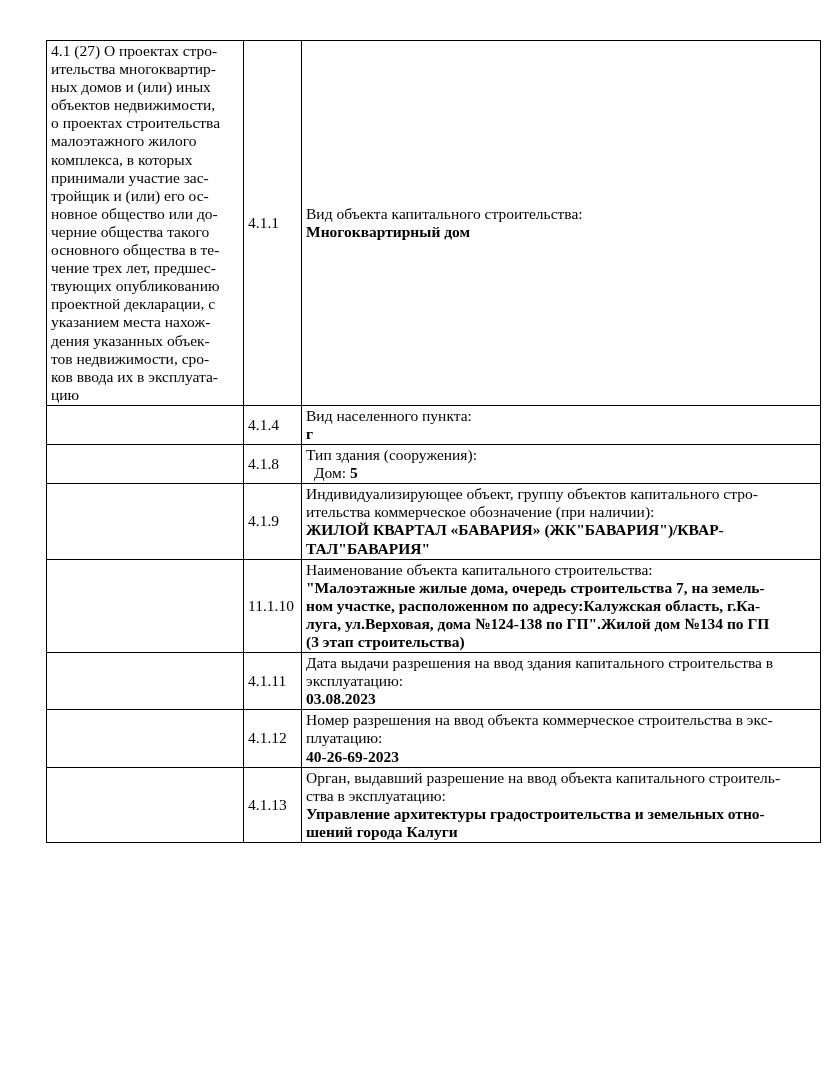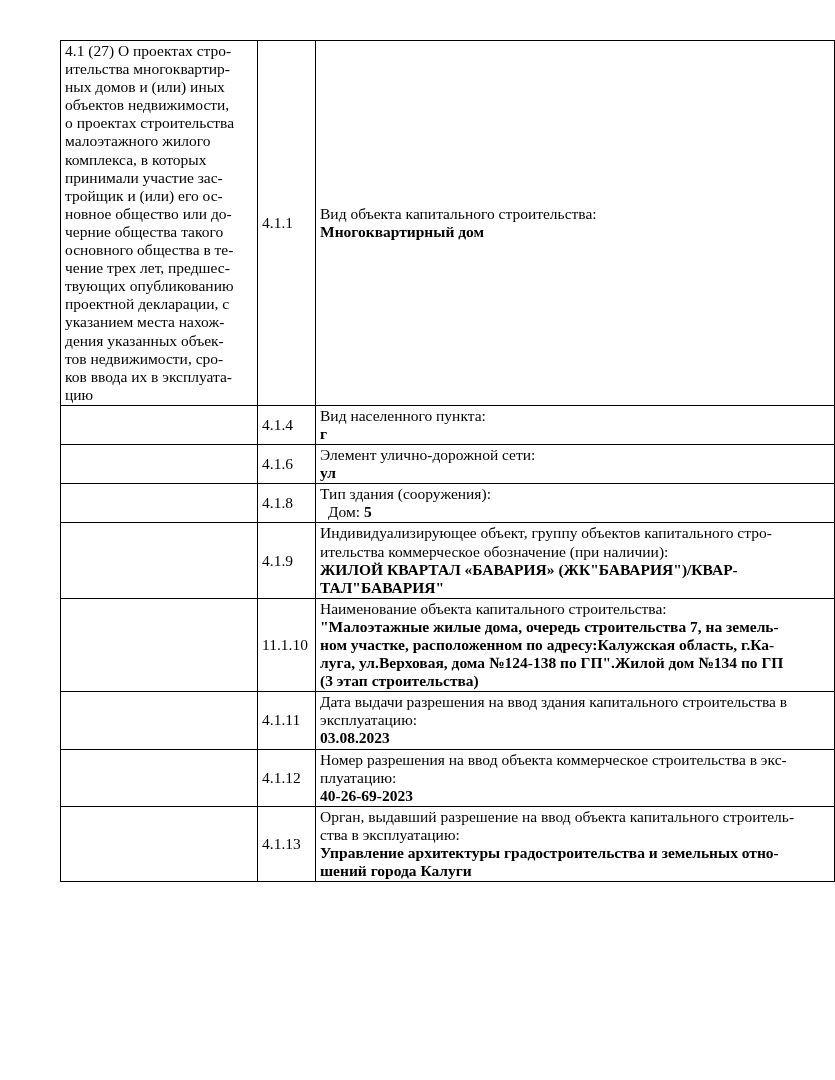--- a/index.html
+++ b/index.html
@@ -9,21 +9,21 @@
   }
   body {
     width: 835px;
     height: 1080px;
     position: relative;
     font-family: "Liberation Serif", "DejaVu Serif", serif;
     color: #000000;
   }
   .page {
     position: absolute;
-    left: 60px;
+    left: 46px;
     top: 40px;
   }
   table.decl {
     border-collapse: collapse;
     width: 747px;
     table-layout: fixed;
   }
   table.decl td {
     border: 1px solid #000000;
     padding: 1px 4px;
@@ -94,28 +94,20 @@
       <tr>
         <td class="c1"></td>
         <td class="c2">4.1.4</td>
         <td class="c3">
           <div class="field-label">Вид населенного пункта:</div>
           <div class="field-value">г</div>
         </td>
       </tr>
       <tr>
         <td class="c1"></td>
-        <td class="c2">4.1.6</td>
-        <td class="c3">
-          <div class="field-label">Элемент улично-дорожной сети:</div>
-          <div class="field-value">ул</div>
-        </td>
-      </tr>
-      <tr>
-        <td class="c1"></td>
         <td class="c2">4.1.8</td>
         <td class="c3">
           <div class="field-label">Тип здания (сооружения):</div>
           <div class="field-value"><span class="prefix">Дом: </span><span>5</span></div>
         </td>
       </tr>
       <tr>
         <td class="c1"></td>
         <td class="c2">4.1.9</td>
         <td class="c3">

